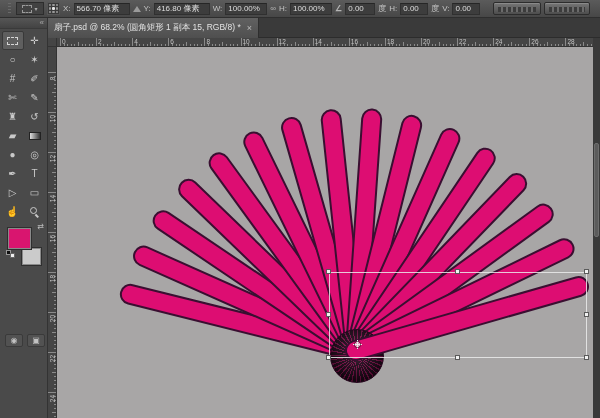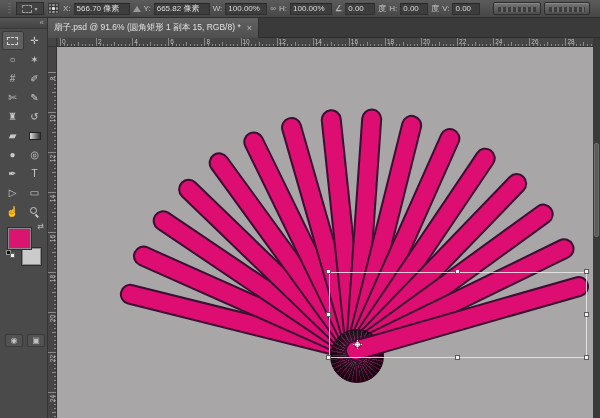--- a/index.html
+++ b/index.html
@@ -132,21 +132,21 @@
         <i class="c"></i>
         <i></i>
         <i></i>
         <i></i>
         <i></i>
     </div>
     <span class="ob-label">X:</span>
     <span class="ob-field" style="width:56px">566.70 像素</span>
     <span class="tri-icon"></span>
     <span class="ob-label">Y:</span>
-    <span class="ob-field" style="width:56px">665.82 像素</span>
+    <span class="ob-field" style="width:56px">416.80 像素</span>
     <span class="ob-label">W:</span>
     <span class="ob-field" style="width:42px">100.00%</span>
     <span class="link-icon">∞</span>
     <span class="ob-label">H:</span>
     <span class="ob-field" style="width:42px">100.00%</span>
     <span class="angle-icon">∠</span>
     <span class="ob-field" style="width:30px">0.00</span>
     <span class="ob-label">度</span>
     <span class="ob-label">H:</span>
     <span class="ob-field" style="width:28px">0.00</span>
@@ -200,21 +200,21 @@
         </div>
     </div>
     <div id="bottom-btns">
       <div class="tb-btn">◉</div>
       <div class="tb-btn">▣</div>
     </div>
   </div>
 
   <div id="tab-bar">
     <div id="doc-tab">
-      <span>扇子.psd @ 91.6% (圆角矩形 1 副本 15, RGB/8) *</span>
+      <span>扇子.psd @ 68.2% (圆角矩形 1 副本 15, RGB/8) *</span>
       <span id="tab-close">×</span>
     </div>
   </div>
 
   <div id="ruler-corner"></div>
   <div id="h-ruler">
       <i class="h-tick" style="left: 3px; height: 9px;"></i>
       <i class="h-tick" style="left: 6.61px; height: 2px;"></i>
       <i class="h-tick" style="left: 10.22px; height: 2px;"></i>
       <i class="h-tick" style="left: 13.83px; height: 2px;"></i>

